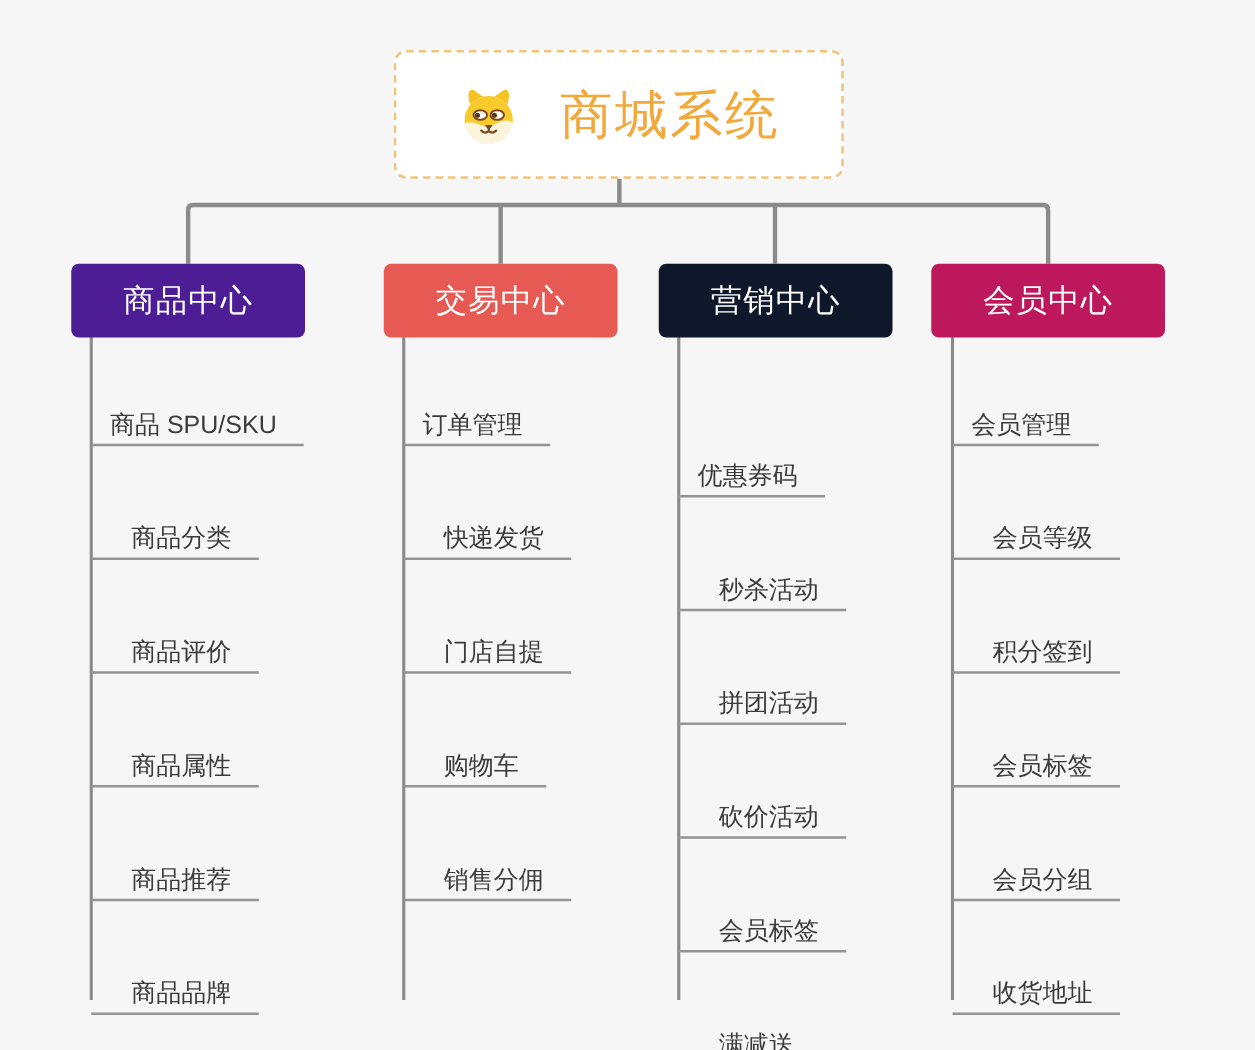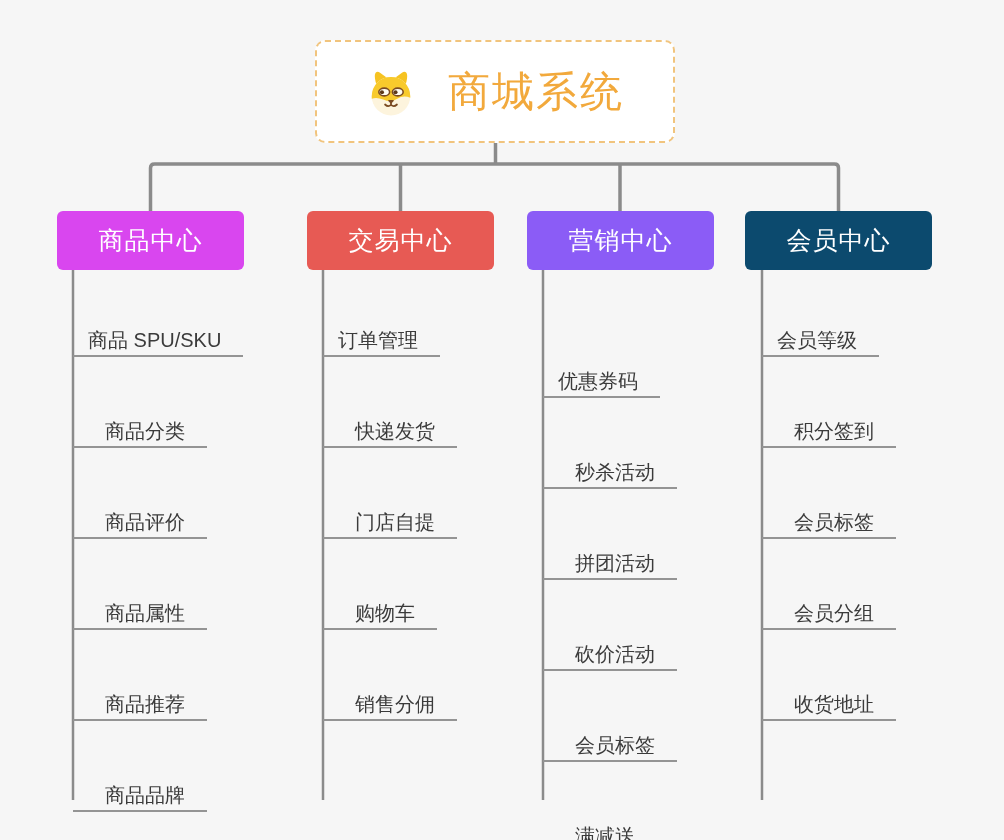--- a/index.html
+++ b/index.html
@@ -88,21 +88,21 @@
       <circle cx="15.3" cy="24.2" r="2" fill="#5f3a1a"></circle>
       <ellipse cx="30.5" cy="24" rx="5.2" ry="3.7" fill="#fffdf2" stroke="#7a4a22" stroke-width="1.5"></ellipse>
       <circle cx="28.3" cy="24.2" r="2" fill="#5f3a1a"></circle>
       <path d="M21.8 32.2 h4.4 l-2.2 2.6 z" fill="#7a4a22" stroke="#7a4a22" stroke-width="1" stroke-linejoin="round"></path>
       <path d="M24 34.6 V36.4 M18.3 36 Q21.2 38.8 24 36.4 Q26.8 38.8 29.7 36" stroke="#7a4a22" stroke-width="1.7" fill="none" stroke-linecap="round"></path>
     </svg>
     <span class="root-title">商城系统</span>
   </div>
 
   <div class="branch b0">
-    <div class="branch-header" style="background-color: #d946ef;">商品中心</div>
+    <div class="branch-header" style="background-color: #4c1d95;">商品中心</div>
     <div class="branch-items">
       <div class="leaf">商品 SPU/SKU</div>
       <div class="leaf">商品分类</div>
       <div class="leaf">商品评价</div>
       <div class="leaf">商品属性</div>
       <div class="leaf">商品推荐</div>
       <div class="leaf">商品品牌</div>
     </div>
   </div>
 
@@ -111,34 +111,35 @@
     <div class="branch-items">
       <div class="leaf">订单管理</div>
       <div class="leaf">快递发货</div>
       <div class="leaf">门店自提</div>
       <div class="leaf">购物车</div>
       <div class="leaf">销售分佣</div>
     </div>
   </div>
 
   <div class="branch b2">
-    <div class="branch-header" style="background-color: #8b5cf6;">营销中心</div>
+    <div class="branch-header" style="background-color: #0f172a;">营销中心</div>
     <div class="branch-items">
       <div class="leaf">优惠券码</div>
       <div class="leaf">秒杀活动</div>
       <div class="leaf">拼团活动</div>
       <div class="leaf">砍价活动</div>
       <div class="leaf">会员标签</div>
       <div class="leaf">满减送</div>
     </div>
   </div>
 
   <div class="branch b3">
-    <div class="branch-header" style="background-color: #0c4a6e;">会员中心</div>
+    <div class="branch-header" style="background-color: #be185d;">会员中心</div>
     <div class="branch-items">
+      <div class="leaf">会员管理</div>
       <div class="leaf">会员等级</div>
       <div class="leaf">积分签到</div>
       <div class="leaf">会员标签</div>
       <div class="leaf">会员分组</div>
       <div class="leaf">收货地址</div>
     </div>
   </div>
 
 </div>
 

